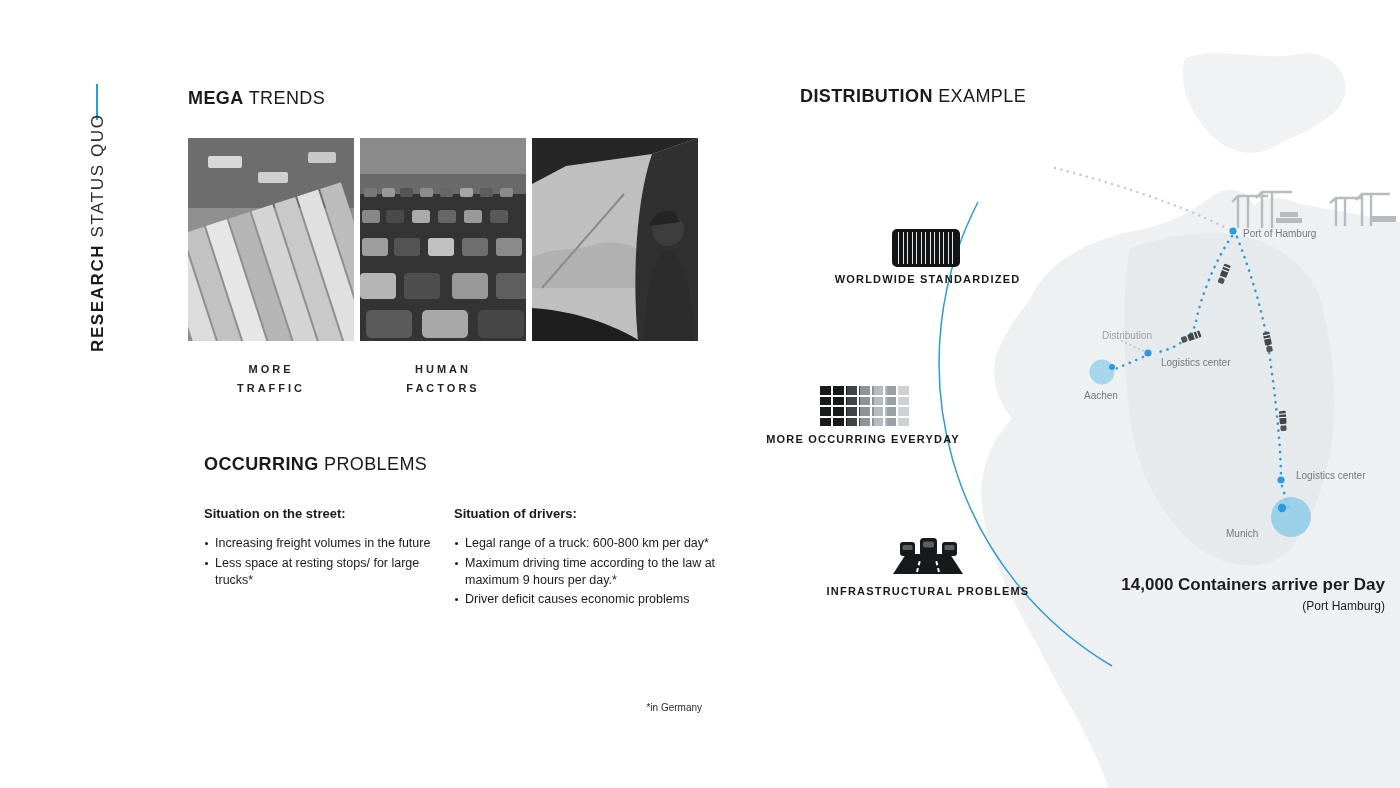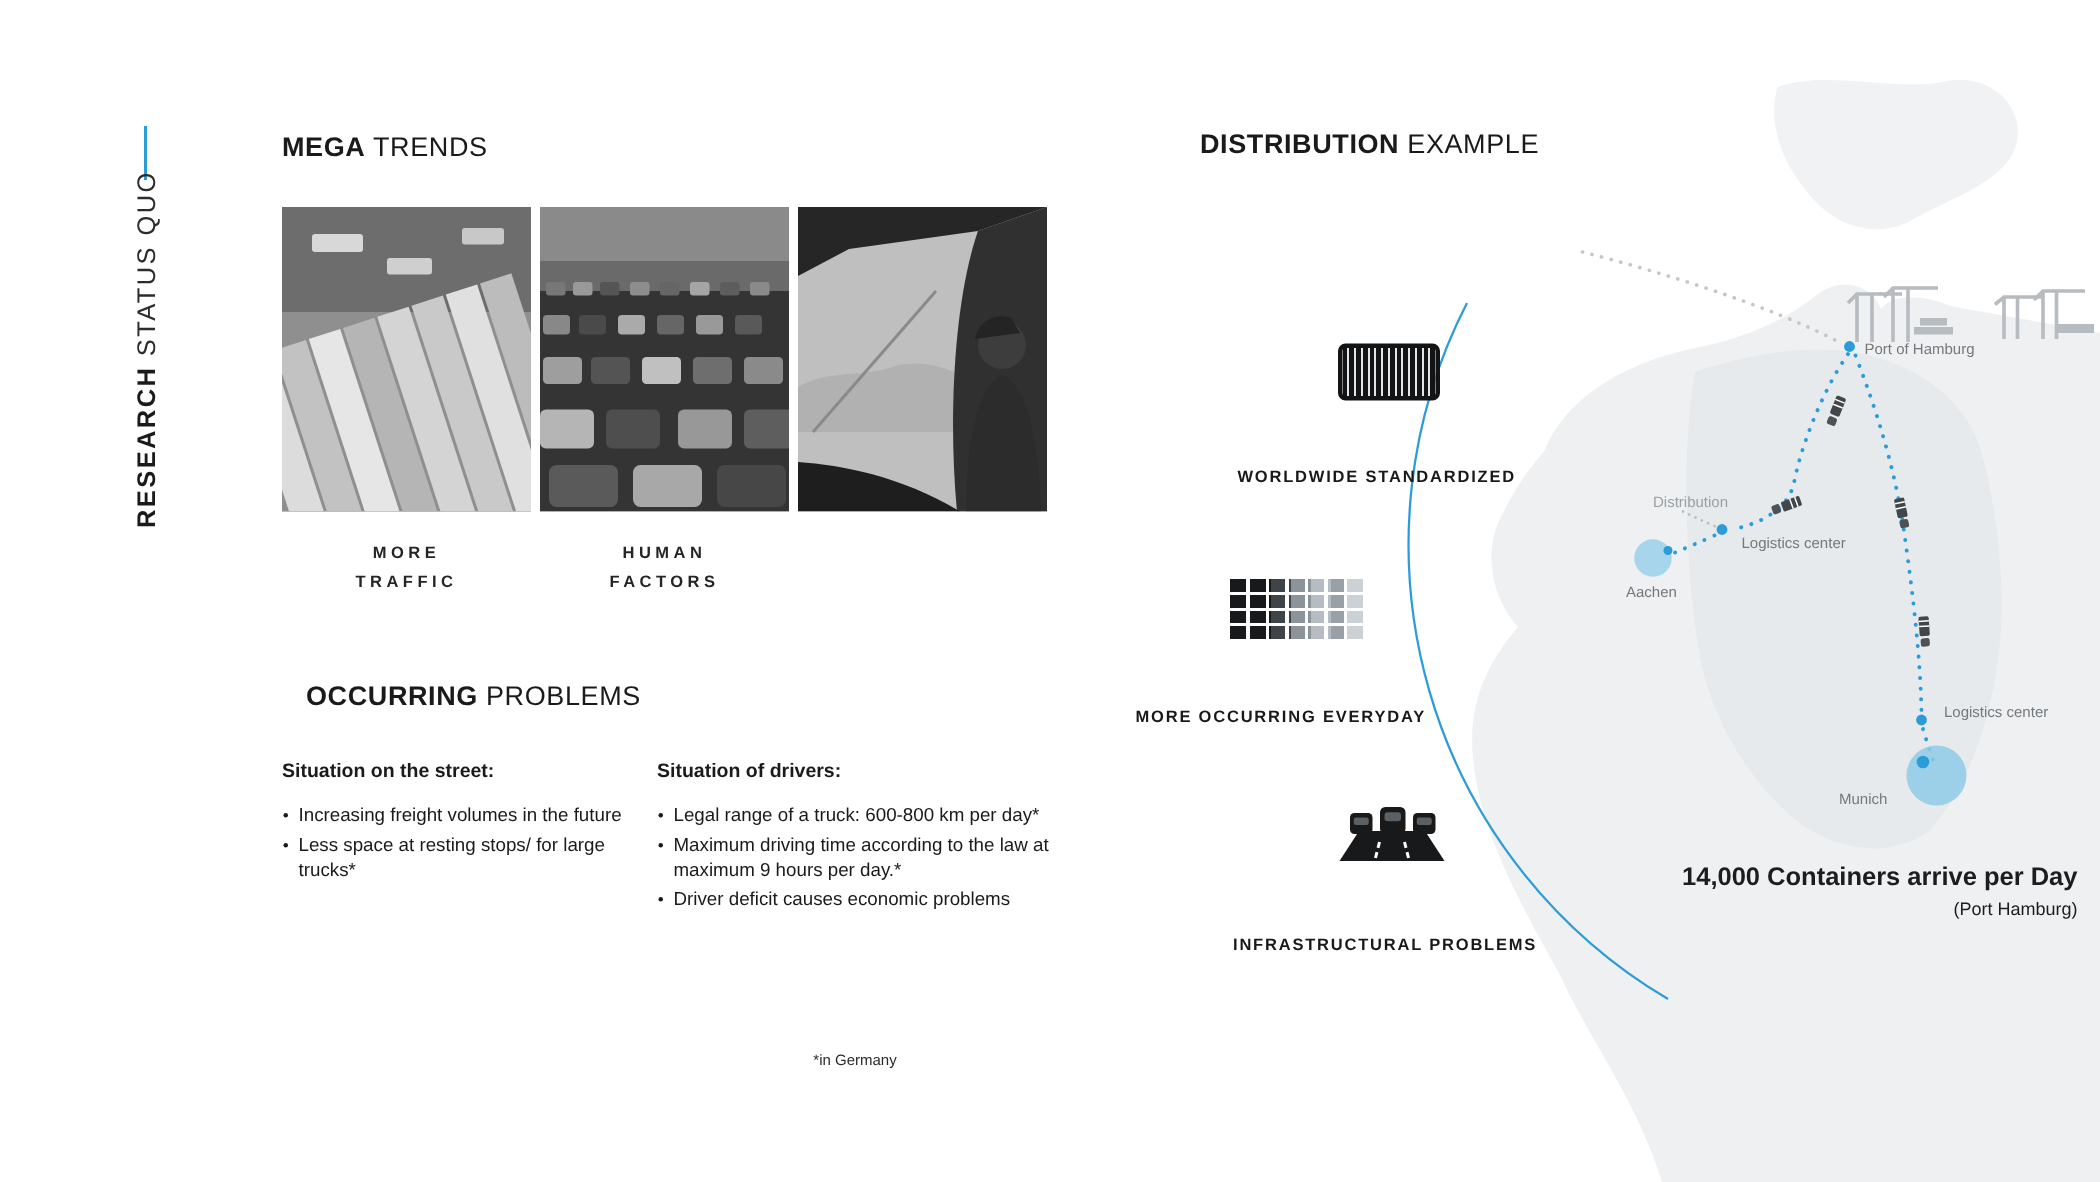--- a/index.html
+++ b/index.html
@@ -29,32 +29,32 @@
   .trend-img { width:166px; height:203px; overflow:hidden; background:#888; }
   .trend-img svg { display:block; width:100%; height:100%; }
 
   .caption-row { left:188px; top:360px; display:flex; gap:6px; z-index:1; }
   .caption {
     width:166px; font-size:11px; font-weight:700; letter-spacing:3px;
     text-align:center; line-height:1.72; white-space:pre-line; color:#252525;
   }
 
   
-  .col { z-index:1; }
+  .col { z-index:1;margin-left:16px; }
   .col-heading { font-size:13px; font-weight:700; margin-bottom:14px; }
   .col ul { list-style:none; }
   .col li {
     position:relative; padding-left:11px; margin-bottom:3px;
     font-size:12.5px; line-height:1.34;
   }
   .col li::before {
     content:""; position:absolute; left:1px; top:7px;
     width:3px; height:3px; border-radius:50%; background:#1a1a1a;
   }
-  .footnote { font-size:10px; text-align:center; color:#2a2a2a; z-index:1; }
+  .footnote { font-size:10px; text-align:right; color:#2a2a2a; z-index:1; }
 
   
   .map-svg { position:absolute; left:0; top:0; z-index:0; }
 
   .container-icon {
     left:892px; top:229px; width:68px; height:38px; border-radius:5px;
     border:3px solid #121416; z-index:1;
     background:repeating-linear-gradient(90deg,#121416 0 3.2px,#e3e5e7 3.2px 4.5px);
   }
   .grid-icon {
@@ -62,21 +62,21 @@
     background:
       repeating-linear-gradient(0deg, transparent 0 8.5px, #ffffff 8.5px 10.5px),
       repeating-linear-gradient(90deg, transparent 0 10.8px, #ffffff 10.8px 13px),
       linear-gradient(90deg,#17191b 0 30%,#3f4448 30% 45%,#8d9499 45% 60%,#b6bcc1 60% 75%,#9aa1a6 75% 85%,#ccd1d5 85% 100%);
   }
   .road-icon { left:892px; top:530px; width:72px; height:44px; z-index:1; }
   .road-icon svg { display:block; width:100%; height:100%; }
 
   .icon-label {
     font-size:11px; font-weight:700; letter-spacing:1.2px;
-    text-align:left; color:#17191b; z-index:1;margin-top:39px;
+    text-align:center; color:#17191b; z-index:1;
   }
 
   .map-label { font-size:10px; color:#74797d; z-index:1; white-space:nowrap; }
   .map-label.light { color:#9aa0a5; }
 
   .stat-block { left:1063px; top:575px; width:322px; text-align:right; z-index:1; }
   .stat-1 { font-size:17px; font-weight:700; color:#1d1d1d; }
   .stat-2 { font-size:12px; margin-top:4px; color:#1d1d1d; }
 </style>
 </head>

